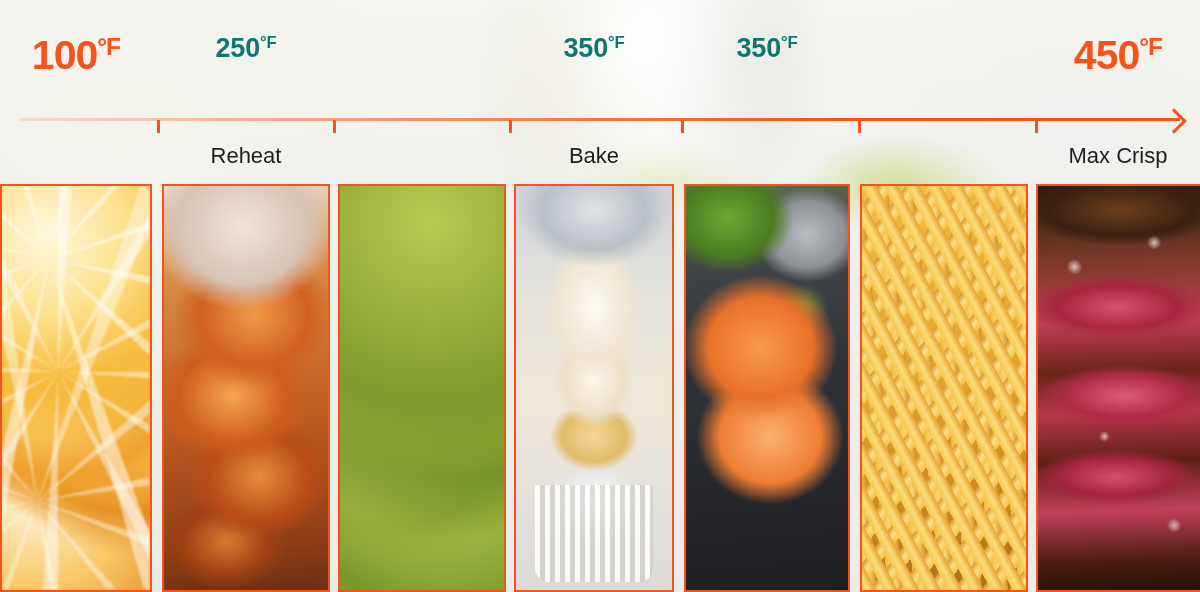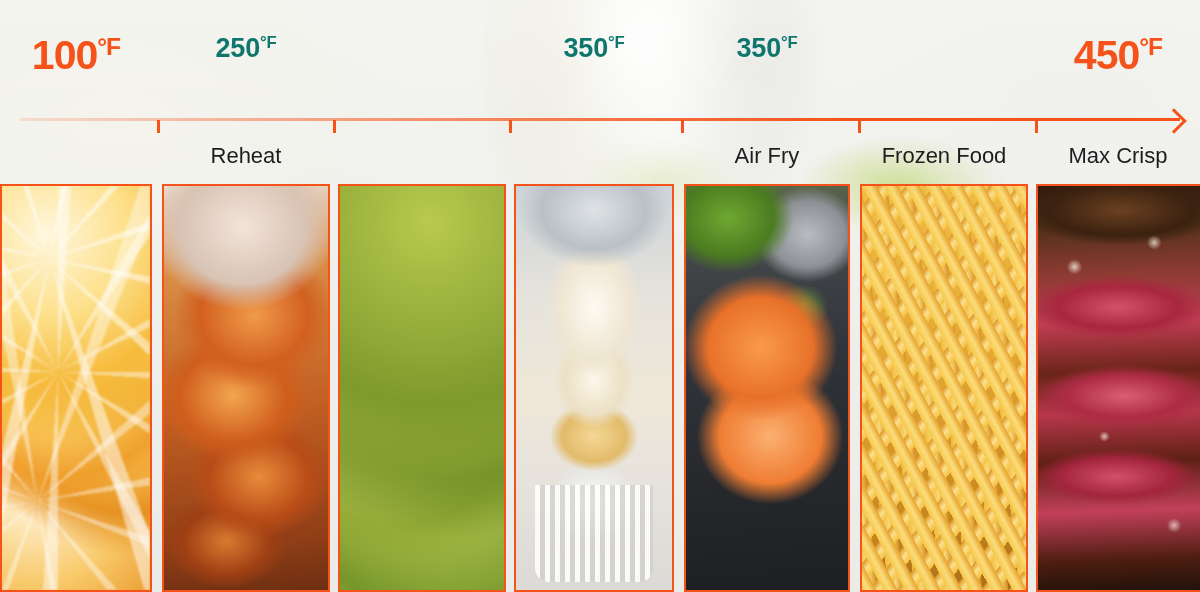--- a/index.html
+++ b/index.html
@@ -303,25 +303,22 @@
     <div class="tick" style="left:509px;"></div>
     <div class="tick" style="left:681px;"></div>
     <div class="tick" style="left:858px;"></div>
     <div class="tick" style="left:1035px;"></div>
   </div>
 
   <div class="label-row">
     <div class="label-cell" style="left:162px;width:168px;align-items:center;">
       <span class="label-text">Reheat</span>
     </div>
-    <div class="label-cell" style="left:684px;width:166px;">
-      <span class="label-text">Air Fry</span>
-    </div>
-    <div class="label-cell" style="left:860px;width:168px;">
-      <span class="label-text">Frozen Food</span>
+    <div class="label-cell" style="left:514px;width:160px;">
+      <span class="label-text">Bake</span>
     </div>
     <div class="label-cell" style="left:1036px;width:164px;">
       <span class="label-text">Max Crisp</span>
     </div>
   </div>
 
   <div class="photo-strip" style="left:0px;width:152px;">
     <div class="photo-inner ph-citrus"></div>
   </div>
   <div class="photo-strip" style="left:162px;width:168px;">

